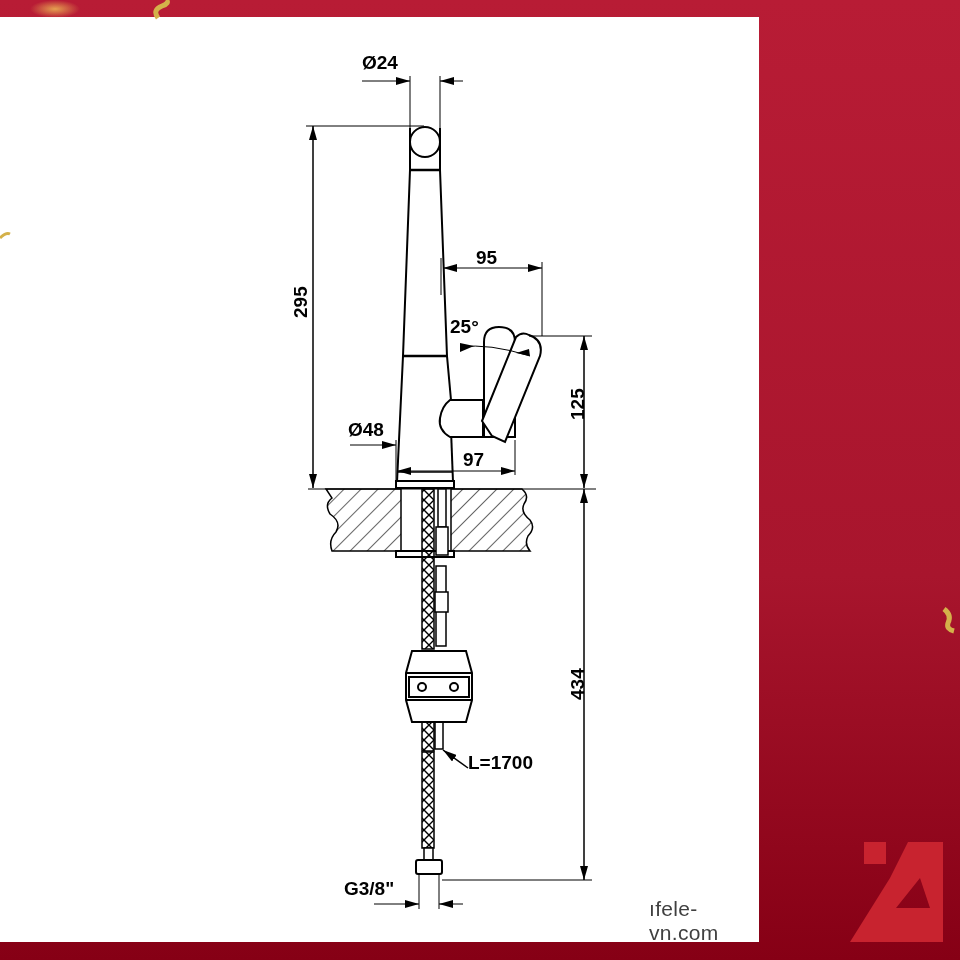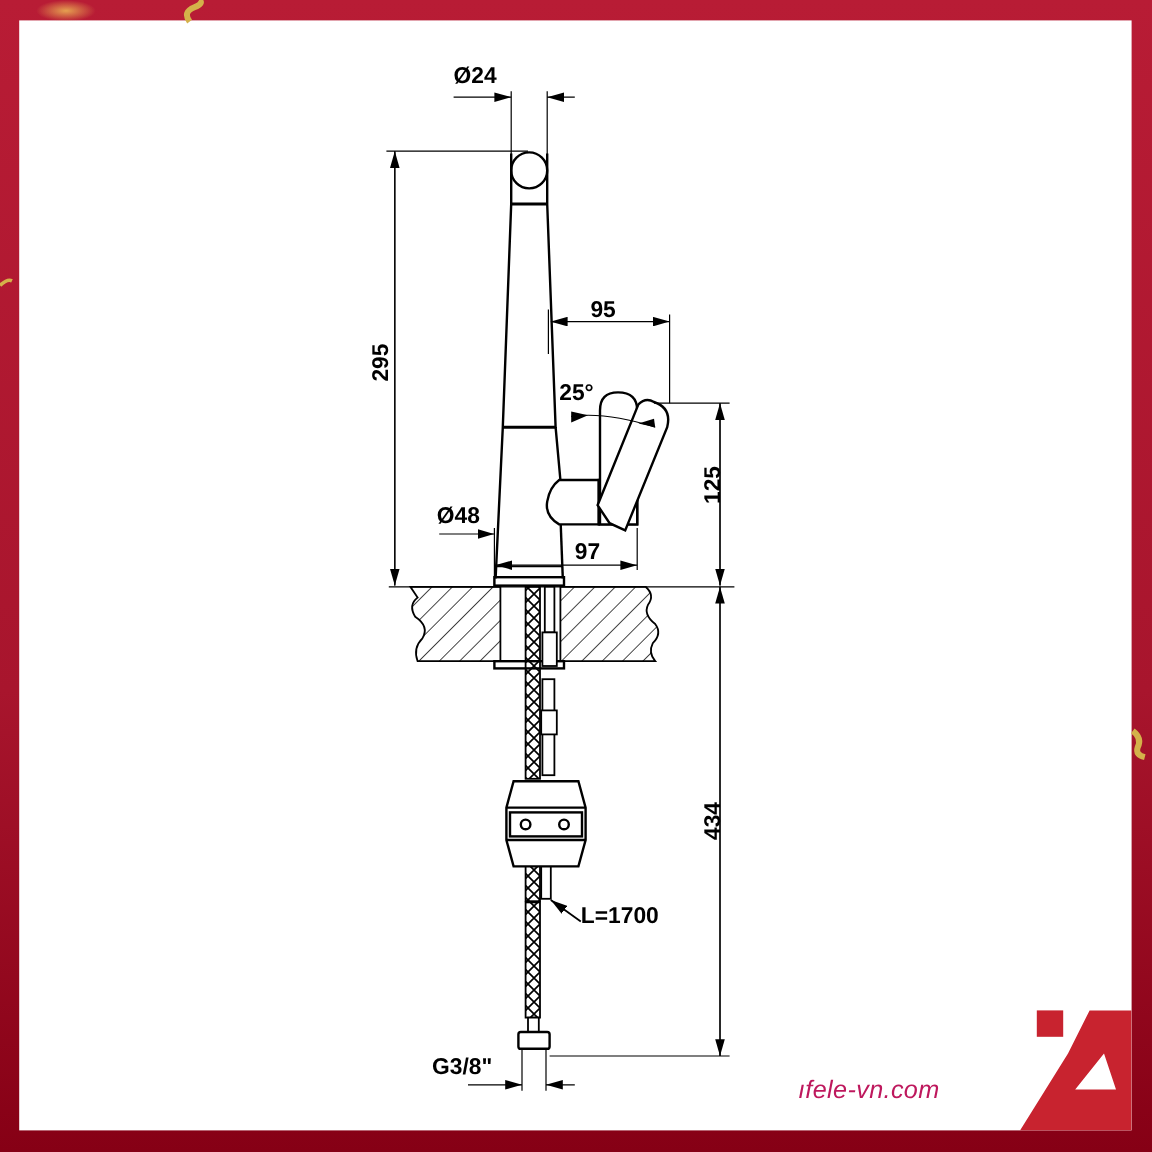--- a/index.html
+++ b/index.html
@@ -1,22 +1,22 @@
 <!DOCTYPE html>
 <html><head>
 <meta charset="utf-8">
 <style>
   html,body{margin:0;padding:0;}
   body{width:960px;height:960px;overflow:hidden;position:relative;
        background:linear-gradient(180deg,#b81c35 0%,#a8152d 60%,#860015 100%);
        font-family:"Liberation Sans",sans-serif;}
-  .frame{position:absolute;left:16px;top:17px;width:927px;height:925px;background:#ffffff;overflow:hidden;}
+  .frame{position:absolute;left:0;top:17px;width:759px;height:925px;background:#ffffff;overflow:hidden;}
   .confetti{position:absolute;}
   svg text{font-family:"Liberation Sans",sans-serif;font-weight:bold;}
-  .watermark{position:absolute;left:665px;top:897px;font-size:21px;color:#be185d;letter-spacing:0.3px;font-family:"Liberation Sans",sans-serif;font-style:italic;}
+  .watermark{position:absolute;left:665px;top:897px;font-size:21px;color:#404040;letter-spacing:0.3px;font-family:"Liberation Sans",sans-serif;}
   .logo{position:absolute;left:850px;top:838px;width:93px;height:104px;}
 </style>
 </head>
 <body>
 
 <div class="frame">
   <svg width="927" height="925" viewBox="16 17 927 925" xmlns="http://www.w3.org/2000/svg">
     <defs>
       <pattern id="hatch" patternUnits="userSpaceOnUse" width="12" height="12" patternTransform="rotate(45)">
         <line x1="0" y1="0" x2="0" y2="12" stroke="#000" stroke-width="1.2"></line>

